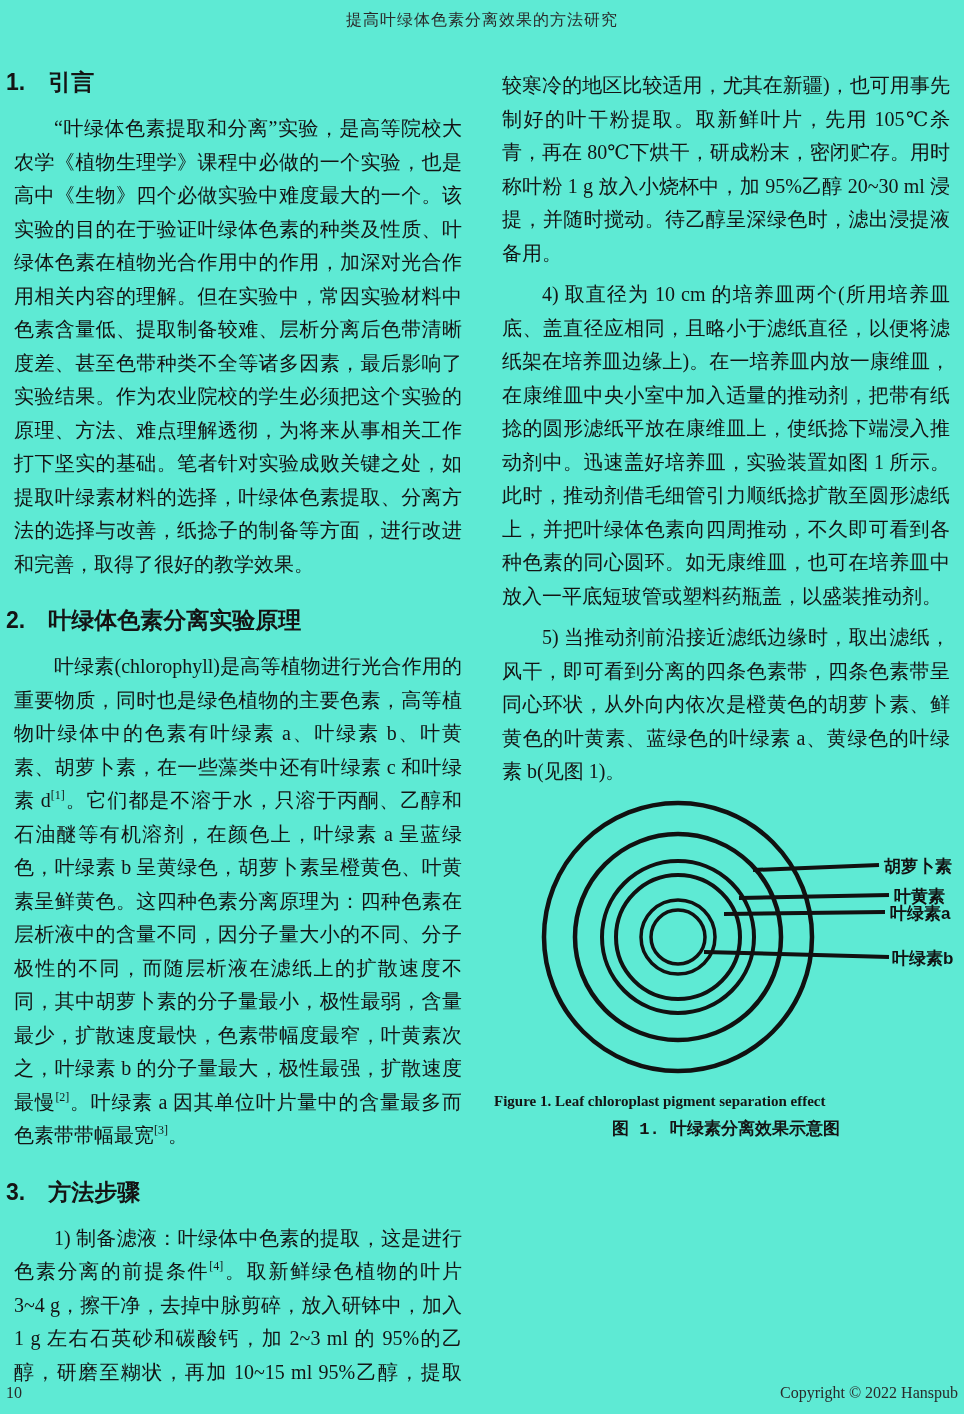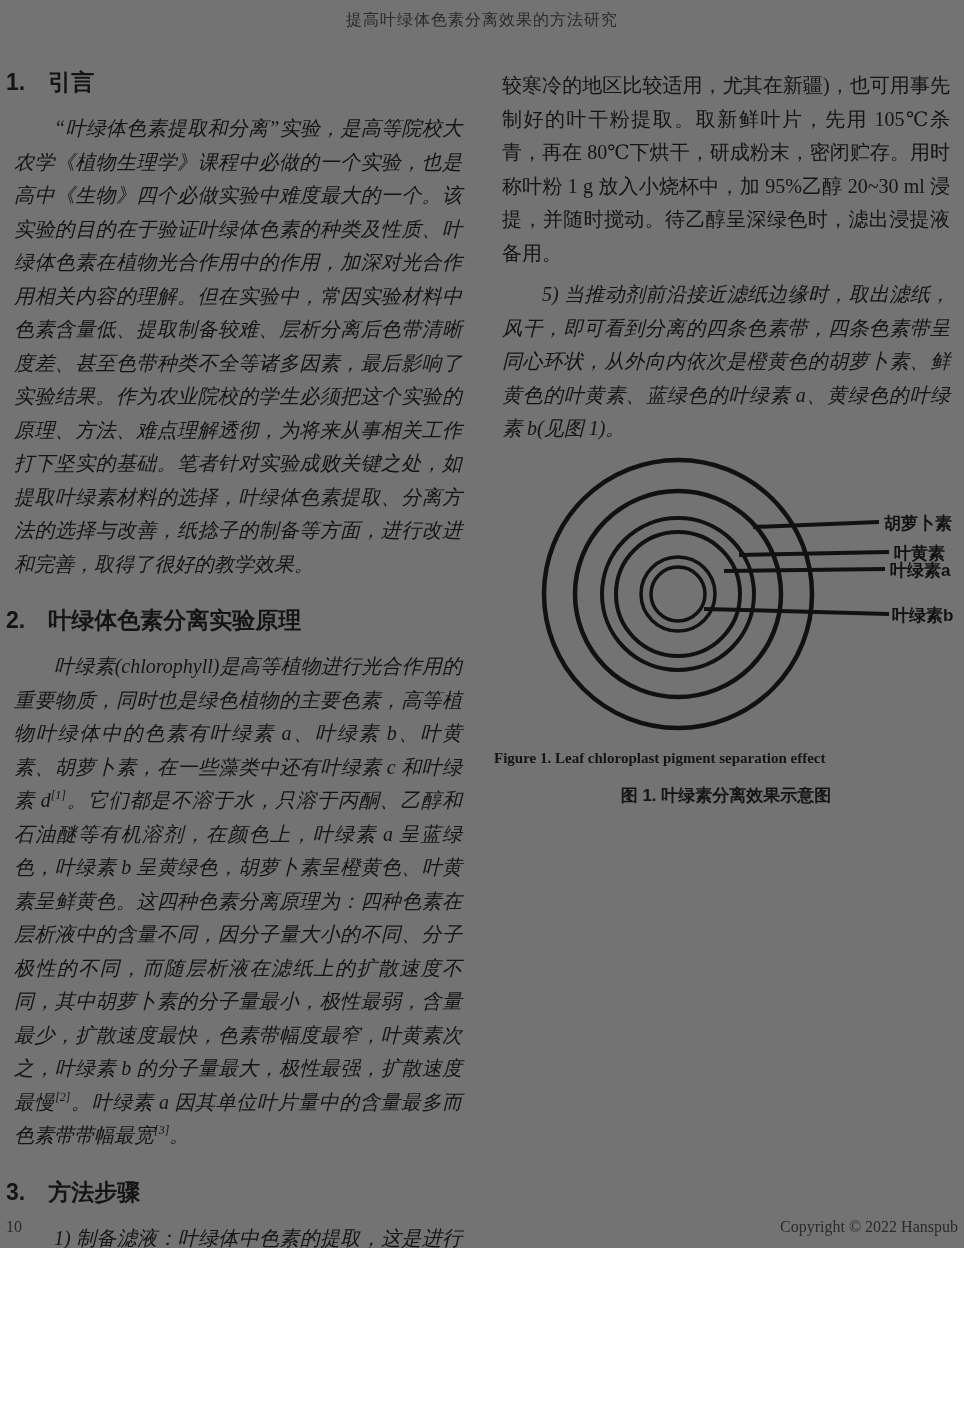--- a/index.html
+++ b/index.html
@@ -1,21 +1,21 @@
 <!DOCTYPE html>
 <html><head>
 <meta charset="utf-8">
 <style>
   html, body { margin: 0; padding: 0; background: #ffffff; }
   .page {
     position: relative;
     width: 964px;
-    height: 1248px;
+    height: 1414px;
     margin: 0 auto;
-    background: #737373;
+    background: #5eead4;
     color: #141414;
     font-family: "Liberation Serif", "DejaVu Serif", serif;
     box-sizing: border-box;
     padding: 8px 6px 0 6px;
     overflow: hidden;
   }
   .header-title {
     text-align: center;
     font-size: 16px;
     letter-spacing: 1px;
@@ -39,38 +39,38 @@
   .sec-h {
     font-family: "Liberation Sans", "DejaVu Sans", sans-serif;
     font-weight: bold;
     font-size: 23px;
     line-height: 30px;
     margin: 24px 0 15px 0;
     text-align: left;
   }
   .sec-h.first { margin-top: 6px; }
   .para { margin: 8px; }
-  .para.indent { text-indent: 2em; font-style: italic; }
+  .para.indent { text-indent: 2em; }
   sup { font-size: 12px; line-height: 0; vertical-align: super; }
   .figure { margin-top: 6px; text-align: center; }
   .figure svg { display: block; }
   .caption-en {
     font-weight: bold;
     font-size: 15px;
     line-height: 21px;
     text-align: left;
     margin-top: 6px;
   }
   .caption-cn {
-    font-family: Liberation Sans, sans-serif;
+    font-family: Liberation Mono, monospace;
     font-weight: bold;
     font-size: 17px;
     line-height: 23px;
     text-align: center;
-    margin-top: 15px;
+    margin-top: 6px;
   }
   .footer {
     position: absolute;
     left: 6px;
     right: 6px;
     bottom: 12px;
     display: flex;
     justify-content: space-between;
     font-size: 16px;
     color: #2a2a2a;
@@ -97,20 +97,21 @@
 
       <div class="sec-h">2. 叶绿体色素分离实验原理</div>
       <p class="para indent sup-refs">叶绿素(chlorophyll)是高等植物进行光合作用的重要物质，同时也是绿色植物的主要色素，高等植物叶绿体中的色素有叶绿素 a、叶绿素 b、叶黄素、胡萝卜素，在一些藻类中还有叶绿素 c 和叶绿素 d<sup>[1]</sup>。它们都是不溶于水，只溶于丙酮、乙醇和石油醚等有机溶剂，在颜色上，叶绿素 a 呈蓝绿色，叶绿素 b 呈黄绿色，胡萝卜素呈橙黄色、叶黄素呈鲜黄色。这四种色素分离原理为：四种色素在层析液中的含量不同，因分子量大小的不同、分子极性的不同，而随层析液在滤纸上的扩散速度不同，其中胡萝卜素的分子量最小，极性最弱，含量最少，扩散速度最快，色素带幅度最窄，叶黄素次之，叶绿素 b 的分子量最大，极性最强，扩散速度最慢<sup>[2]</sup>。叶绿素 a 因其单位叶片量中的含量最多而色素带带幅最宽<sup>[3]</sup>。</p>
 
       <div class="sec-h">3. 方法步骤</div>
       <p class="para indent sup-refs">1) 制备滤液：叶绿体中色素的提取，这是进行色素分离的前提条件<sup>[4]</sup>。取新鲜绿色植物的叶片 3~4 g，擦干净，去掉中脉剪碎，放入研钵中，加入 1 g 左右石英砂和碳酸钙，加 2~3 ml 的 95%的乙醇，研磨至糊状，再加 10~15 ml 95%乙醇，提取 3~5 min，上清液过滤于三角瓶中，残渣用 10 ml 95%乙醇冲洗，一同过滤于三角瓶中。如无新鲜叶片(这对于北方冬季比</p>
     </div>
 
     <div class="col">
       <p class="para sup-refs">较寒冷的地区比较适用，尤其在新疆)，也可用事先制好的叶干粉提取。取新鲜叶片，先用 105℃杀青，再在 80℃下烘干，研成粉末，密闭贮存。用时称叶粉 1 g 放入小烧杯中，加 95%乙醇 20~30 ml 浸提，并随时搅动。待乙醇呈深绿色时，滤出浸提液备用。</p>
+      <p class="para indent sup-refs">4) 取直径为 10 cm 的培养皿两个(所用培养皿底、盖直径应相同，且略小于滤纸直径，以便将滤纸架在培养皿边缘上)。在一培养皿内放一康维皿，在康维皿中央小室中加入适量的推动剂，把带有纸捻的圆形滤纸平放在康维皿上，使纸捻下端浸入推动剂中。迅速盖好培养皿，实验装置如图 1 所示。此时，推动剂借毛细管引力顺纸捻扩散至圆形滤纸上，并把叶绿体色素向四周推动，不久即可看到各种色素的同心圆环。如无康维皿，也可在培养皿中放入一平底短玻管或塑料药瓶盖，以盛装推动剂。</p>
       <p class="para indent sup-refs">5) 当推动剂前沿接近滤纸边缘时，取出滤纸，风干，即可看到分离的四条色素带，四条色素带呈同心环状，从外向内依次是橙黄色的胡萝卜素、鲜黄色的叶黄素、蓝绿色的叶绿素 a、黄绿色的叶绿素 b(见图 1)。</p>
 
       <div class="figure">
         <svg width="464" height="288" viewBox="0 0 464 288">
 
           <g fill="none" stroke="#111111">
             <circle cx="184" cy="140" r="134" stroke-width="4.5"></circle>
             <circle cx="184" cy="140" r="103" stroke-width="4.5"></circle>
             <circle cx="184" cy="140" r="76" stroke-width="4"></circle>
             <circle cx="184" cy="140" r="62" stroke-width="4"></circle>

